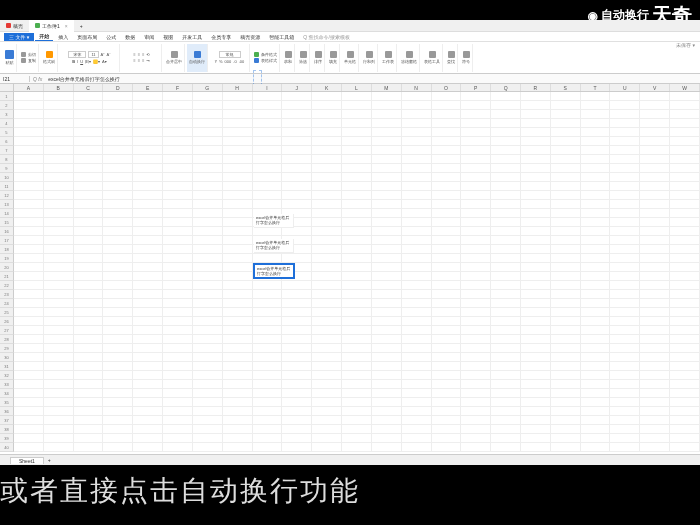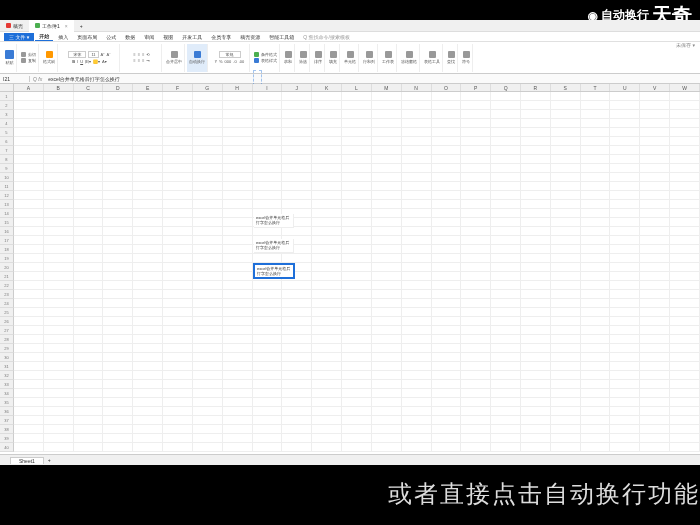--- a/index.html
+++ b/index.html
@@ -36,21 +36,21 @@
 .corner{width:14px;border-right:1px solid #ccc;background:#f0f0f0}
 .ch{width:30px;text-align:center;font-size:5px;color:#555;border-right:1px solid #ddd;line-height:8px}
 .rows{position:relative}
 .row{display:flex;height:9px}
 .rh{width:14px;background:#f0f0f0;border-right:1px solid #ccc;border-bottom:1px solid #ddd;text-align:center;font-size:4px;color:#777;line-height:9px}
 .cell{width:30px;border-right:1px solid #eee;border-bottom:1px solid #eee}
 .merged-cell{position:absolute;left:254px;width:40px;height:14px;font-size:4px;padding:1px 2px;line-height:5px;background:#fff;border-right:1px solid #eee;border-bottom:1px solid #eee}
 .merged-cell.selected{border:1px solid #1e6fd9;outline:1px solid #1e6fd9}
 .sheet-tabs{position:absolute;bottom:0;left:0;height:11px;width:100%;background:#f0f0f0;border-top:1px solid #ccc;display:flex;align-items:center;padding:0 10px;font-size:5px}
 .sheet-tab{padding:0 8px;background:#fff;border:1px solid #ccc;border-bottom:none}
-.caption{position:absolute;bottom:15px;left:0;width:700px;text-align:right;color:#ddd;font-size:24px;letter-spacing:2px;text-shadow:1px 1px 3px #000}
+.caption{position:absolute;bottom:15px;left:0;width:700px;text-align:left;color:#ddd;font-size:28px;letter-spacing:2px;text-shadow:1px 1px 3px #000}
 .cursor-highlight{position:absolute;top:50px;left:253px;width:9px;height:16px;border:1px dashed rgba(30,111,217,.4)}
 </style>
 </head>
 <body>
 
 <div class="cinema">
   <div class="watermark">
     <span>◉</span>
     <span>自动换行</span>
     <span class="big">天奇</span>

